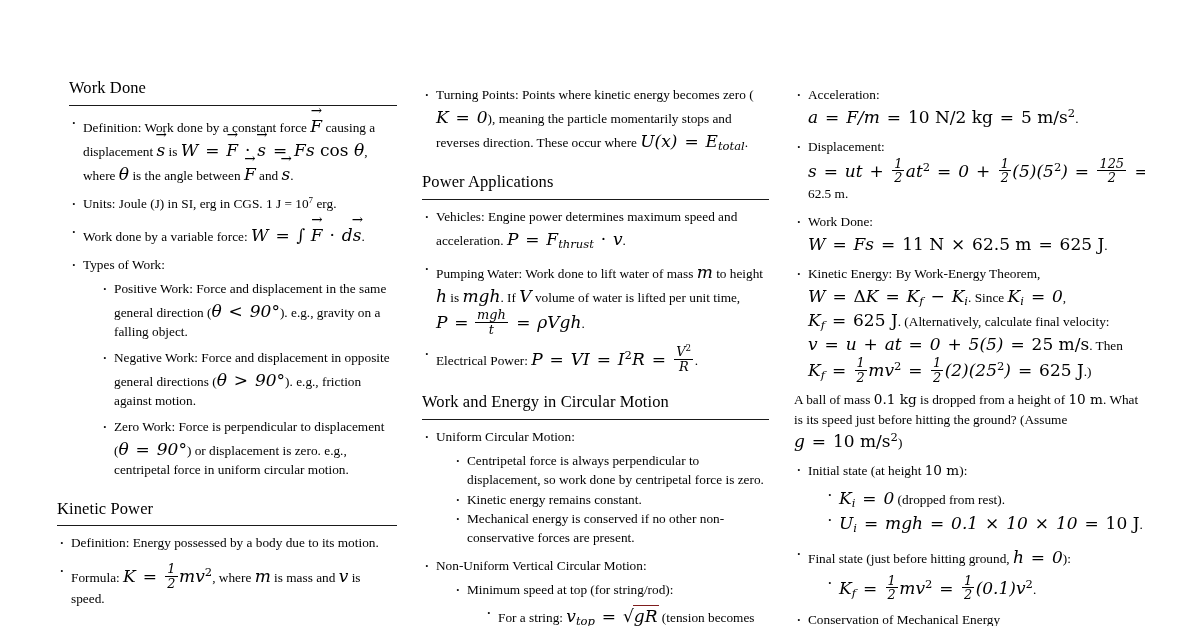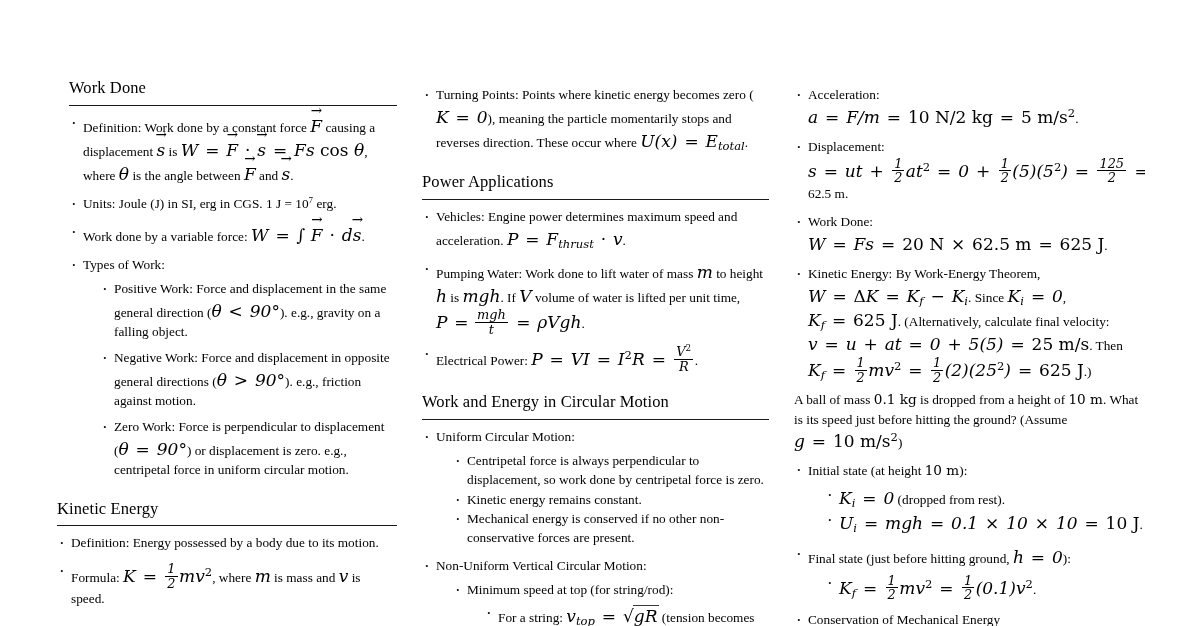--- a/index.html
+++ b/index.html
@@ -209,21 +209,21 @@
             <ul class="l2">
               <li>Positive Work: Force and displacement in the same general direction (<span class="m">θ <span class="op">&lt;</span> 90<span class="up">°</span></span>). e.g., gravity on a falling object.</li>
               <li>Negative Work: Force and displacement in opposite general directions (<span class="m">θ <span class="op">&gt;</span> 90<span class="up">°</span></span>). e.g., friction against motion.</li>
               <li>Zero Work: Force is perpendicular to displacement (<span class="m">θ <span class="op">=</span> 90<span class="up">°</span></span>) or displacement is zero. e.g., centripetal force in uniform circular motion.</li>
             </ul>
           </li>
         </ul>
       </div>
 
       <div class="sec-block">
-        <h2 class="section">Kinetic Energy</h2>
+        <h2 class="section">Kinetic Power</h2>
         <ul class="l1">
           <li>Definition: Energy possessed by a body due to its motion.</li>
           <li>Formula: <span class="m">K <span class="op">=</span> <span class="frac"><span class="num">1</span><span class="den">2</span></span>mv<sup>2</sup></span>, where <span class="m">m</span> is mass and <span class="m">v</span> is speed.</li>
 
         </ul>
       </div>
 
     </div>
 
     <div class="col col-2">
@@ -265,21 +265,21 @@
         </ul>
       </div>
 
     </div>
 
     <div class="col col-3">
 
       <ul class="l1">
         <li>Acceleration: <span class="m">a <span class="op">=</span> F/m <span class="op">=</span> <span class="up">10 N/2 kg</span> <span class="op">=</span> <span class="up">5 m/s<sup>2</sup></span></span>.</li>
         <li>Displacement: <span class="m">s <span class="op">=</span> ut <span class="op">+</span> <span class="frac"><span class="num">1</span><span class="den">2</span></span>at<sup>2</sup> <span class="op">=</span> 0 <span class="op">+</span> <span class="frac"><span class="num">1</span><span class="den">2</span></span>(5)(5<sup>2</sup>) <span class="op">=</span> <span class="frac"><span class="num">125</span><span class="den">2</span></span> <span class="op">=</span></span> 62.5 m.</li>
-        <li>Work Done: <span class="m">W <span class="op">=</span> Fs <span class="op">=</span> <span class="up">20 N</span> <span class="op">×</span> <span class="up">62.5 m</span> <span class="op">=</span> <span class="up">625 J</span></span>.</li>
+        <li>Work Done: <span class="m">W <span class="op">=</span> Fs <span class="op">=</span> <span class="up">11 N</span> <span class="op">×</span> <span class="up">62.5 m</span> <span class="op">=</span> <span class="up">625 J</span></span>.</li>
         <li>Kinetic Energy: By Work-Energy Theorem, <span class="m">W <span class="op">=</span> <span class="up">Δ</span>K <span class="op">=</span> K<sub>f</sub> <span class="op">−</span> K<sub>i</sub></span>. Since <span class="m">K<sub>i</sub> <span class="op">=</span> 0</span>, <span class="m">K<sub>f</sub> <span class="op">=</span> <span class="up">625 J</span></span>. (Alternatively, calculate final velocity: <span class="m">v <span class="op">=</span> u <span class="op">+</span> at <span class="op">=</span> 0 <span class="op">+</span> 5(5) <span class="op">=</span> <span class="up">25 m/s</span></span>. Then <span class="m">K<sub>f</sub> <span class="op">=</span> <span class="frac"><span class="num">1</span><span class="den">2</span></span>mv<sup>2</sup> <span class="op">=</span> <span class="frac"><span class="num">1</span><span class="den">2</span></span>(2)(25<sup>2</sup>) <span class="op">=</span> <span class="up">625 J</span></span>.)</li>
       </ul>
 
       <p class="para tight">A ball of mass <span class="mr">0.1 kg</span> is dropped from a height of <span class="mr">10 m</span>. What is its speed just before hitting the ground? (Assume <span class="m">g <span class="op">=</span> <span class="up">10 m/s<sup>2</sup></span></span>)</p>
 
       <ul class="l1">
         <li>Initial state (at height <span class="mr">10 m</span>):
           <ul class="l2 compact">
             <li><span class="m">K<sub>i</sub> <span class="op">=</span> 0</span> (dropped from rest).</li>
             <li><span class="m">U<sub>i</sub> <span class="op">=</span> mgh <span class="op">=</span> 0.1 <span class="op">×</span> 10 <span class="op">×</span> 10 <span class="op">=</span> <span class="up">10 J</span></span>.</li>

